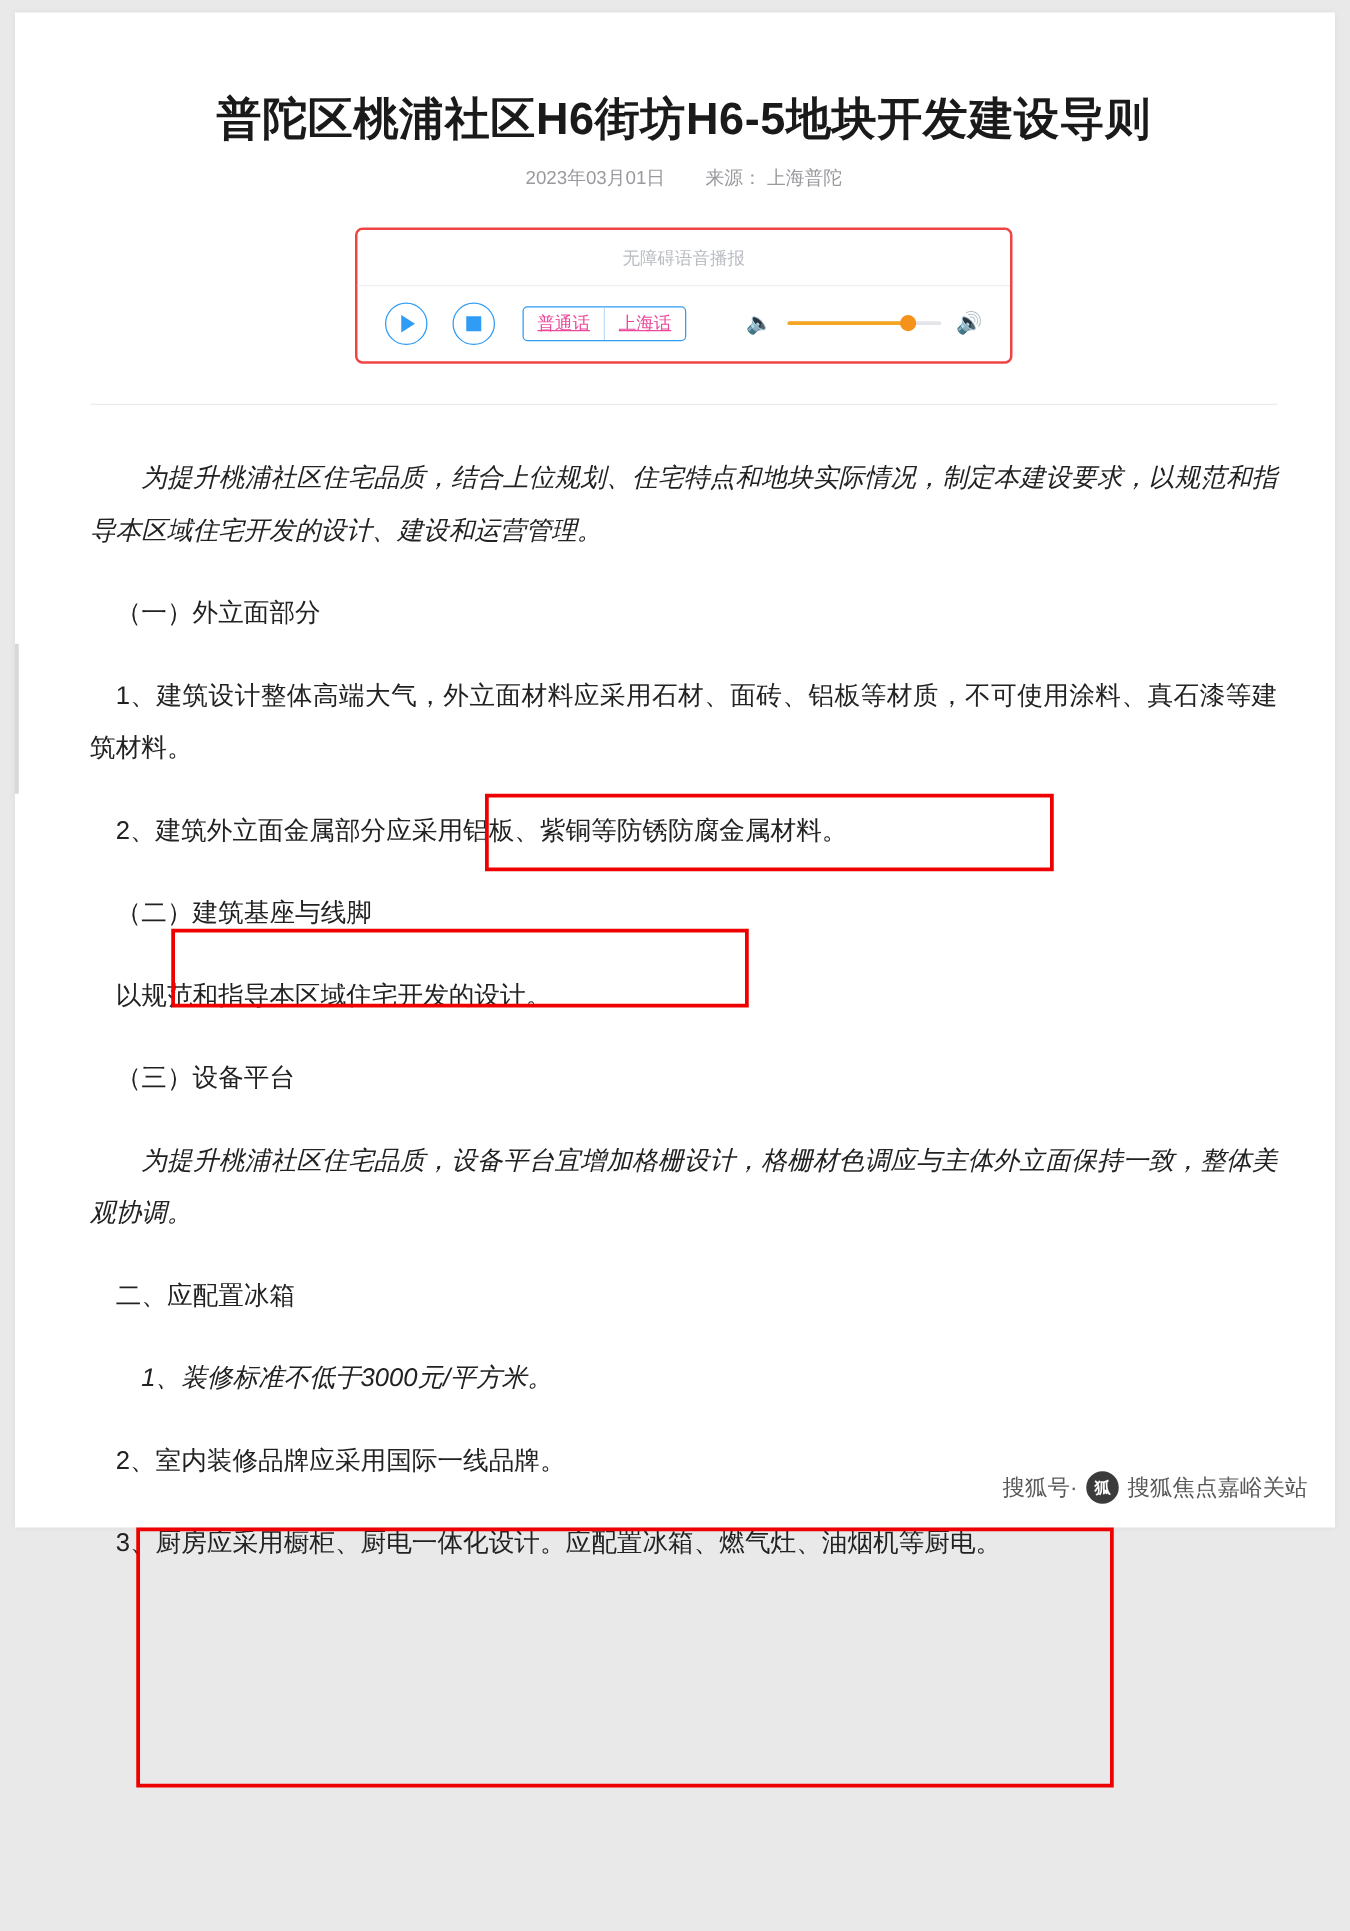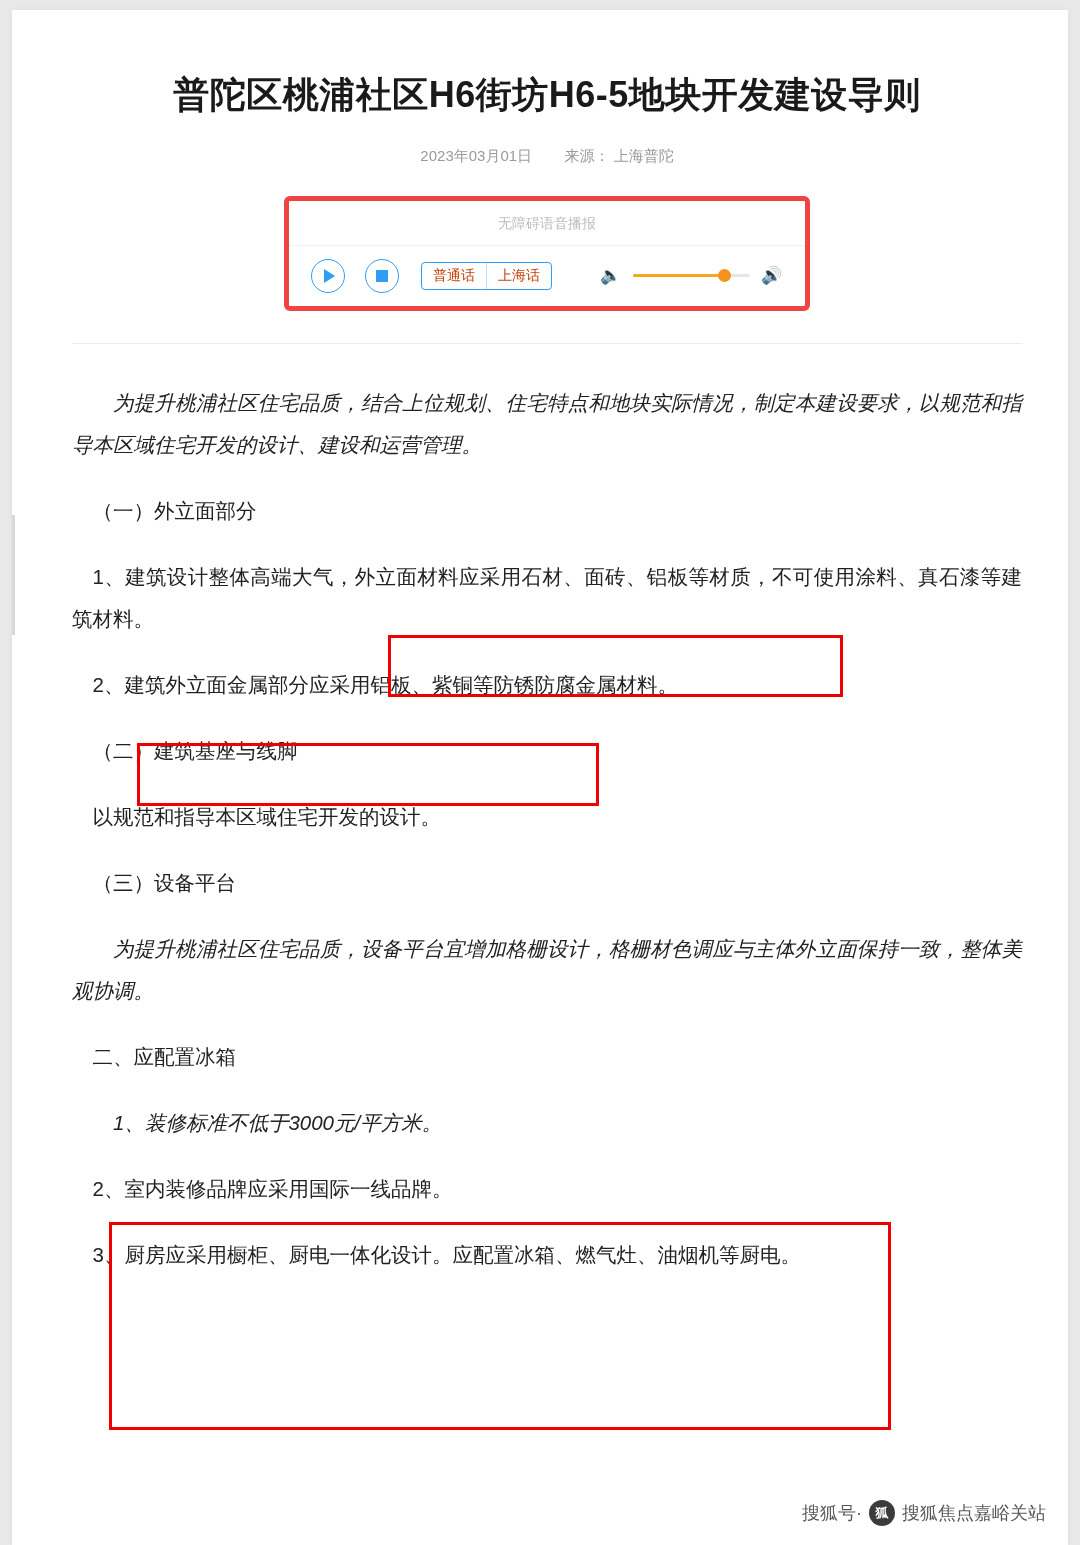--- a/index.html
+++ b/index.html
@@ -13,52 +13,52 @@
     width: 1080px;
     height: 1545px;
     background: #e9e9ea;
     overflow: hidden;
   }
   .sheet {
     position: absolute;
     left: 12px;
     top: 10px;
     width: 1056px;
-    height: 1535px;
+    height: 1212px;
     background: #ffffff;
     box-shadow: 0 0 6px rgba(0,0,0,0.06);
   }
   .content {
     position: absolute;
     left: 60px;
     top: 0;
     width: 950px;
   }
   .doc-title {
     margin: 62px 0 0 0;
     text-align: center;
     font-size: 36px;
     font-weight: bold;
     color: #1a1a1a;
     letter-spacing: 0.5px;
     line-height: 1.3;
   }
   .meta {
-    margin-top: 28px;
+    margin-top: 14px;
     text-align: center;
     font-size: 15px;
     color: #999a9e;
   }
   .meta .sep { display: inline-block; width: 24px; }
 
   
   .audio-box {
     margin: 30px auto 14px auto;
     width: 526px;
-    border: 5px solid #ef4444;
+    border: 2px solid #ef4444;
     border-radius: 6px;
     background: #fff;
     box-sizing: border-box;
   }
   .audio-head {
     height: 44px;
     line-height: 44px;
     text-align: center;
     font-size: 14px;
     color: #b9bcc2;
@@ -91,22 +91,23 @@
   .lang-group {
     display: flex;
     margin-left: 22px;
     border: 1px solid #2f9cf5;
     border-radius: 4px;
     overflow: hidden;
     font-size: 14px;
   }
   .lang-group span {
     padding: 4px 11px;
-    color: #c2410c;
+    color: #ec4899;
     cursor: pointer;
+    text-decoration: underline;
   }
   .lang-group span + span { border-left: 1px solid #bfdcf8; }
   .vol-wrap {
     display: flex;
     align-items: center;
     margin-left: 48px;
     flex: 1;
   }
   .spk { color: #9aa0a6; font-size: 17px; line-height: 1; }
   .slider {

